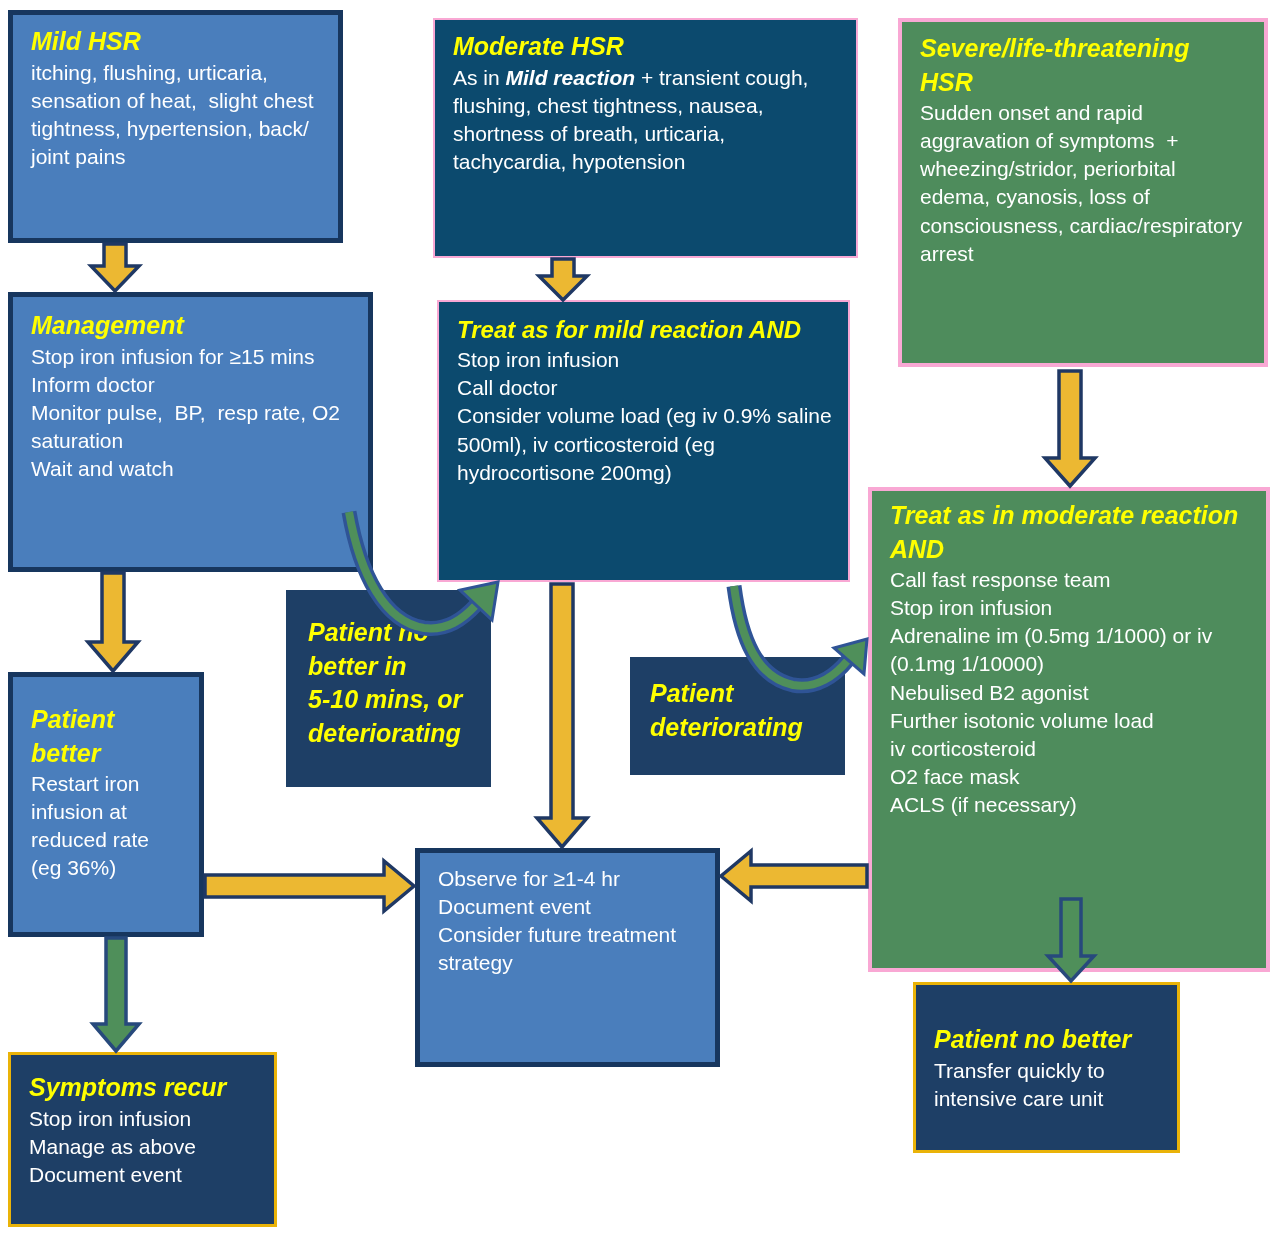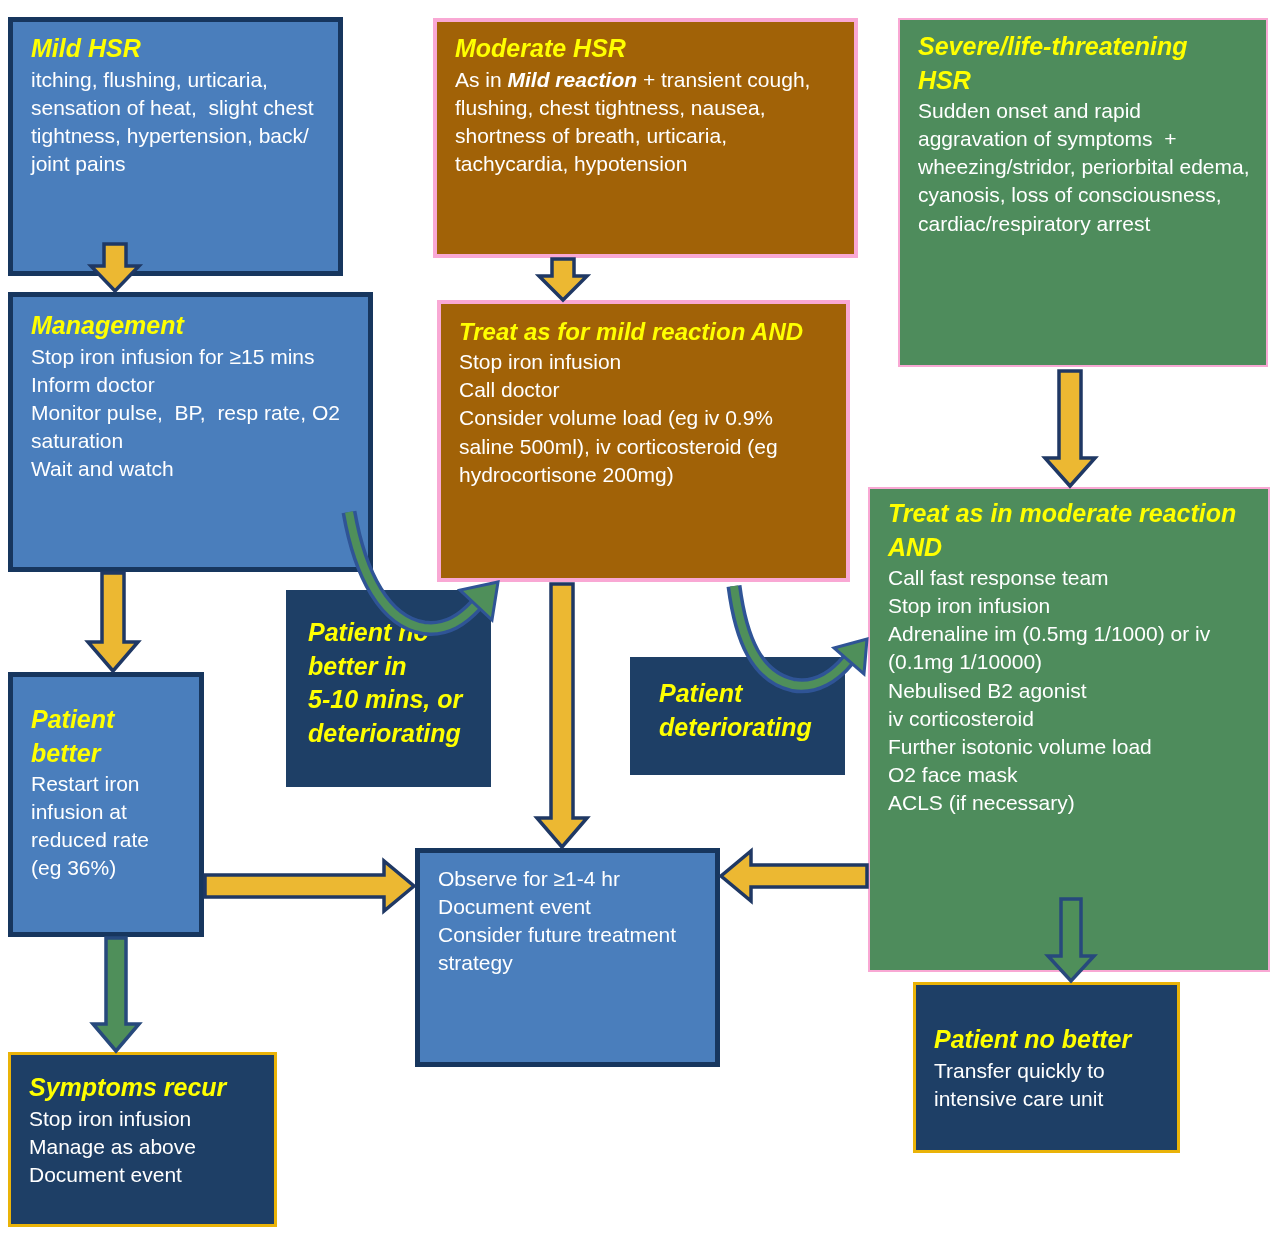--- a/index.html
+++ b/index.html
@@ -2,43 +2,43 @@
 <html><head>
 <meta charset="utf-8">
 <style>
   html,body{margin:0;padding:0;background:#ffffff;}
   .stage{
     position:relative;width:1280px;height:1235px;background:#ffffff;
     font-family:"Liberation Sans",sans-serif;overflow:hidden;
   }
   .box{position:absolute;box-sizing:border-box;padding:10px 14px 8px 18px;}
   .blue {background:#4a7ebc;border:5px solid #17365e;}
-  .red  {background:#a16207;border:4px solid #f9a8d4;}
-  .green{background:#4e8c5c;border:2px solid #f9a8d4;}
+  .red  {background:#0c4a6e;border:2px solid #f9a8d4;}
+  .green{background:#4e8c5c;border:4px solid #f9a8d4;}
   .navy {background:#1e3f66;}
   .navy.bordered{border:3px solid #eab308;}
   .title{color:#ffff00;font-weight:bold;font-style:italic;font-size:25px;line-height:1.34;}
   .title.fit{white-space:nowrap;font-size:24px;}
   .title.narrow{max-width:305px;}
   .line,.body{color:#ffffff;font-size:21px;line-height:1.34;white-space:pre-wrap;}
   .em{font-weight:bold;font-style:italic;margin-top:48px;}
   .label-line{color:#ffff00;font-weight:bold;font-style:italic;font-size:25px;line-height:1.34;}
   svg.overlay{position:absolute;left:0;top:0;pointer-events:none;}
   .arrow-y{fill:#ecb832;stroke:#1f3864;stroke-width:3.5;}
   .arrow-g{fill:#4f8f5a;stroke:#27497c;stroke-width:3.5;}
   .curve-outer{fill:none;stroke:#2f5496;stroke-width:15;}
   .curve-inner{fill:none;stroke:#4f8f5a;stroke-width:8;}
   .curve-head{fill:#4f8f5a;stroke:#2f5496;stroke-width:3;}
 </style>
 </head>
 <body>
 
 <div class="stage">
 
-  <div class="box blue" style="left:8px;top:10px;width:335px;height:259px;margin-top:7px;">
+  <div class="box blue" style="left:8px;top:10px;width:335px;height:233px;">
     <div class="title">Mild HSR</div>
     <div class="body">itching, flushing, urticaria, sensation of heat,  slight chest tightness, hypertension, back/ joint pains</div>
   </div>
 
   <div class="box red" style="left:433px;top:18px;width:425px;height:240px;">
     <div class="title">Moderate HSR</div>
     <div class="line"><span>As in </span><span class="em">Mild reaction</span><span> + transient cough, flushing, chest tightness, nausea, shortness of breath, urticaria, tachycardia, hypotension</span></div>
   </div>
 
   <div class="box green" style="left:898px;top:18px;width:370px;height:349px;">
@@ -60,34 +60,34 @@
     <div class="line">Call doctor</div>
     <div class="line">Consider volume load (eg iv 0.9% saline 500ml), iv corticosteroid (eg hydrocortisone 200mg)</div>
   </div>
 
   <div class="box green" style="left:868px;top:487px;width:402px;height:485px;padding-top:8px;">
     <div class="title">Treat as in moderate reaction AND</div>
     <div class="line">Call fast response team</div>
     <div class="line">Stop iron infusion</div>
     <div class="line">Adrenaline im (0.5mg 1/1000) or iv (0.1mg 1/10000)</div>
     <div class="line">Nebulised B2 agonist</div>
+    <div class="line">Further isotonic volume load</div>
     <div class="line">iv corticosteroid</div>
-    <div class="line">Further isotonic volume load</div>
     <div class="line">O2 face mask</div>
     <div class="line">ACLS (if necessary)</div>
   </div>
 
   <div class="box navy" style="left:238px;top:590px;width:205px;height:197px;padding:26px 10px 8px 22px;margin-left:48px;">
     <div class="label-line">Patient no</div>
     <div class="label-line">better in</div>
     <div class="label-line">5-10 mins, or</div>
     <div class="label-line">deteriorating</div>
   </div>
 
-  <div class="box navy" style="left:630px;top:657px;width:215px;height:118px;padding:20px 10px 8px 29px;">
+  <div class="box navy" style="left:630px;top:657px;width:215px;height:118px;padding:20px 10px 8px 20px;">
     <div class="label-line">Patient</div>
     <div class="label-line">deteriorating</div>
   </div>
 
   <div class="box blue" style="left:8px;top:672px;width:196px;height:265px;padding-top:26px;">
     <div class="title">Patient better</div>
     <div class="body">Restart iron infusion at reduced rate (eg 36%)</div>
   </div>
 
   <div class="box blue" style="left:415px;top:848px;width:305px;height:219px;padding-top:12px;">

